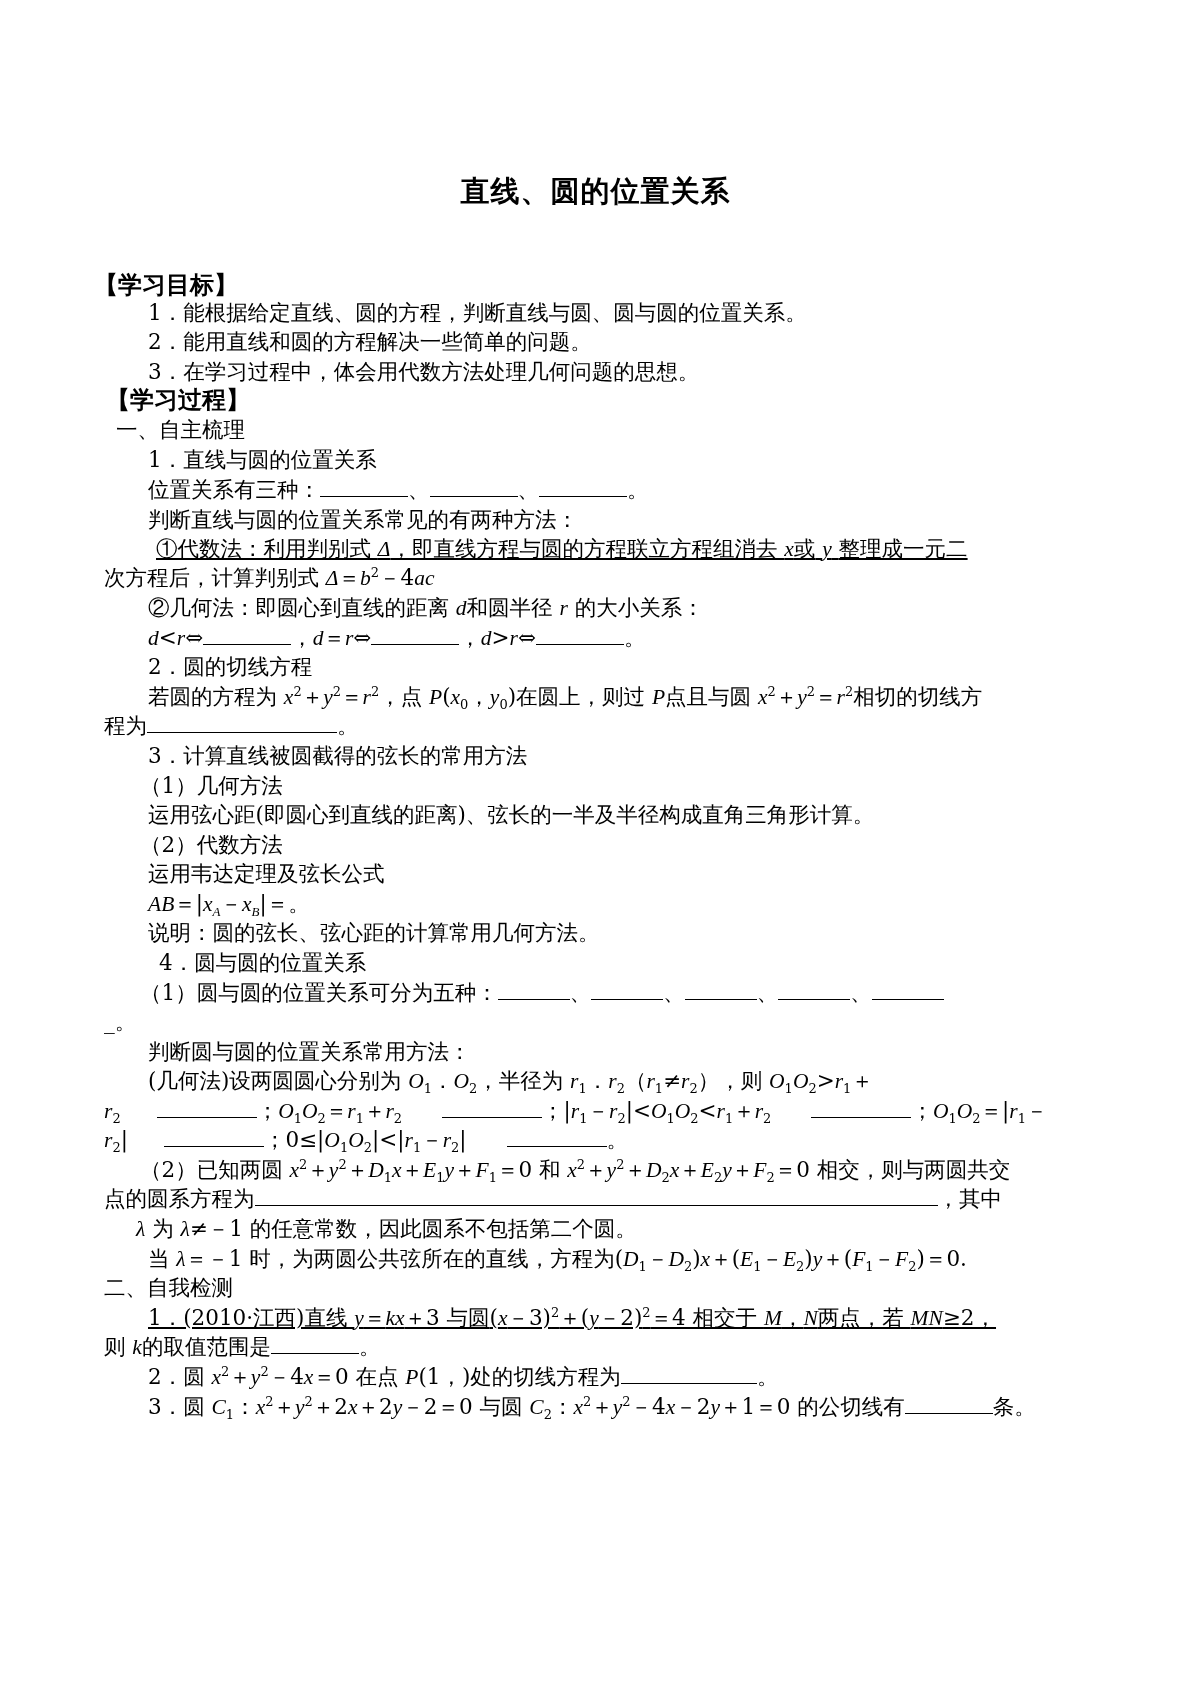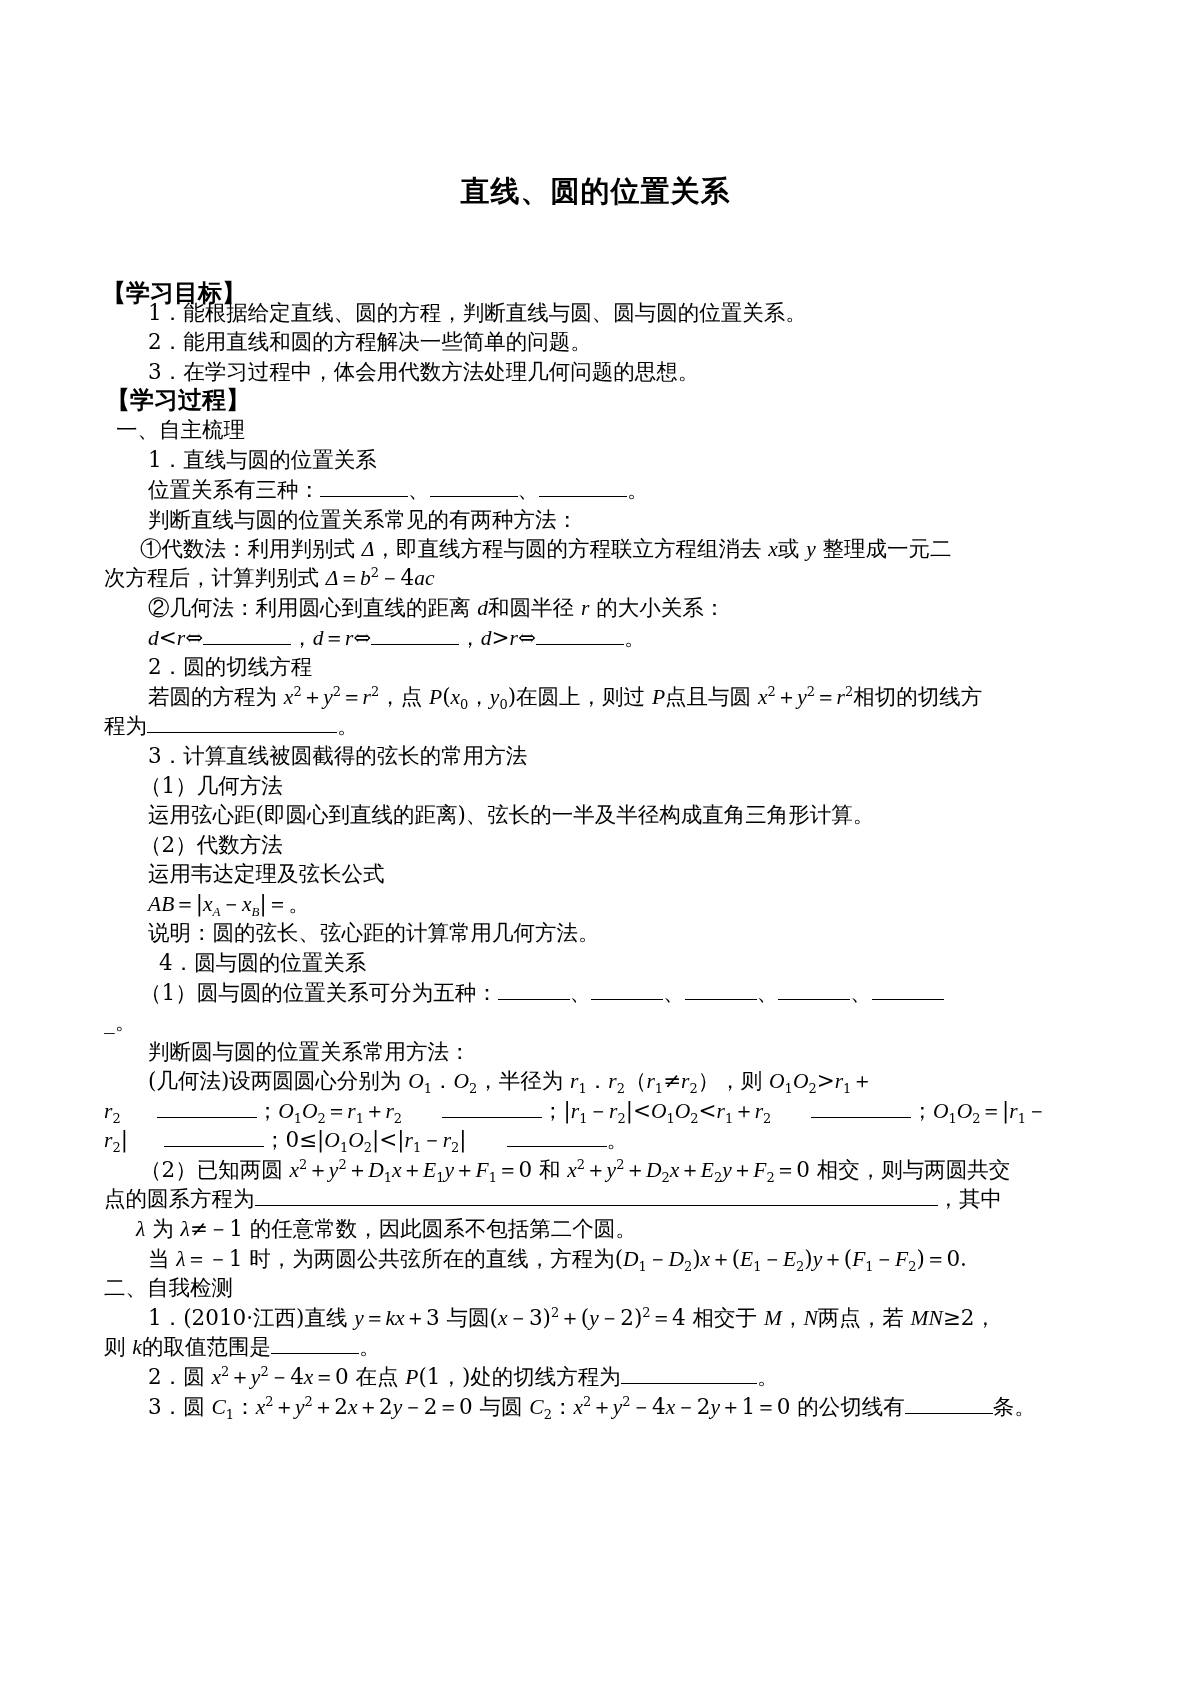--- a/index.html
+++ b/index.html
@@ -20,44 +20,44 @@
               font-family: "DejaVu Serif", "Liberation Serif", serif; font-weight: bold; font-size: 20px; }
     .footer .slash { font-weight: normal; font-size: 14px; }
   </style>
 </head>
 <body>
 
 <div class="page">
 
   <div class="title">直线、圆的位置关系</div>
 
-  <div class="line heading" style="left:102px; top:270px;margin-top:8px;">【学习目标】</div>
+  <div class="line heading" style="left:94px; top:270px;">【学习目标】</div>
   <div class="line" style="left:148px; top:298px;">1．能根据给定直线、圆的方程，判断直线与圆、圆与圆的位置关系。</div>
   <div class="line" style="left:148px; top:327px;">2．能用直线和圆的方程解决一些简单的问题。</div>
   <div class="line" style="left:148px; top:357px;">3．在学习过程中，体会用代数方法处理几何问题的思想。</div>
 
   <div class="line heading" style="left:106px; top:385px;">【学习过程】</div>
   <div class="line" style="left:104px; top:415px;margin-left:12px;">一、自主梳理</div>
   <div class="line" style="left:148px; top:445px;">1．直线与圆的位置关系</div>
 
   <div class="line" style="left:148px; top:475px;">
     <span>位置关系有三种：</span><span class="blank b80"></span><span>、</span><span class="blank b80"></span><span>、</span><span class="blank b80"></span><span>。</span>
   </div>
 
   <div class="line" style="left:148px; top:505px;">判断直线与圆的位置关系常见的有两种方法：</div>
 
-  <div class="line" style="left:140px; top:534px;">
+  <div class="line" style="left:156px; top:534px;text-decoration:underline;">
     <span>①代数法：利用判别式 </span><span class="i">Δ</span><span>，即直线方程与圆的方程联立方程组消去 </span><span class="i">x</span><span>或</span> <span class="i">y</span> <span>整理成一元二</span>
   </div>
   <div class="line" style="left:104px; top:563px;">
     <span>次方程后，计算判别式 </span><span class="i">Δ</span><span>＝</span><span class="i">b</span><sup>2</sup><span>－4</span><span class="i">ac</span>
   </div>
 
   <div class="line" style="left:148px; top:593px;">
-    <span>②几何法：利用圆心到直线的距离 </span><span class="i">d</span><span>和圆半径 </span><span class="i">r</span> <span>的大小关系：</span>
+    <span>②几何法：即圆心到直线的距离 </span><span class="i">d</span><span>和圆半径 </span><span class="i">r</span> <span>的大小关系：</span>
   </div>
 
   <div class="line" style="left:148px; top:623px;">
     <span class="i">d</span><span>&lt;</span><span class="i">r</span><span>⇔</span><span class="blank b80"></span><span>，</span><span class="i">d</span><span>＝</span><span class="i">r</span><span>⇔</span><span class="blank b80"></span><span>，</span><span class="i">d</span><span>&gt;</span><span class="i">r</span><span>⇔</span><span class="blank b80"></span><span>。</span>
   </div>
 
   <div class="line" style="left:148px; top:652px;">2．圆的切线方程</div>
 
   <div class="line" style="left:148px; top:682px;">
     <span>若圆的方程为 </span><span class="i">x</span><sup>2</sup><span>＋</span><span class="i">y</span><sup>2</sup><span>＝</span><span class="i">r</span><sup>2</sup><span>，点 </span><span class="i">P</span><span>(</span><span class="i">x</span><sub>0</sub><span>，</span><span class="i">y</span><sub>0</sub><span>)</span><span>在圆上，则过 </span><span class="i">P</span><span>点且与圆 </span><span class="i">x</span><sup>2</sup><span>＋</span><span class="i">y</span><sup>2</sup><span>＝</span><span class="i">r</span><sup>2</sup><span>相切的切线方</span>
@@ -106,21 +106,21 @@
   </div>
   <div class="line" style="left:104px; top:1214px;margin-left:32px;">
     <span class="i">λ</span><span> 为 </span><span class="i">λ</span><span>≠－1 的任意常数，因此圆系不包括第二个圆。</span>
   </div>
   <div class="line" style="left:148px; top:1244px;">
     <span>当 </span><span class="i">λ</span><span>＝－1 时，为两圆公共弦所在的直线，方程为</span><span>(</span><span class="i">D</span><sub>1</sub><span>－</span><span class="i">D</span><sub>2</sub><span>)</span><span class="i">x</span><span>＋</span><span>(</span><span class="i">E</span><sub>1</sub><span>－</span><span class="i">E</span><sub>2</sub><span>)</span><span class="i">y</span><span>＋</span><span>(</span><span class="i">F</span><sub>1</sub><span>－</span><span class="i">F</span><sub>2</sub><span>)</span><span>＝0.</span>
   </div>
 
   <div class="line" style="left:104px; top:1273px;">二、自我检测</div>
 
-  <div class="line" style="left:148px; top:1303px;">
+  <div class="line" style="left:148px; top:1303px;text-decoration:underline;">
     <span>1．(2010·江西)直线 </span><span class="i">y</span><span>＝</span><span class="i">k</span><span class="i">x</span><span>＋3 与圆</span><span>(</span><span class="i">x</span><span>－3)</span><sup>2</sup><span>＋(</span><span class="i">y</span><span>－2)</span><sup>2</sup><span>＝4 相交于 </span><span class="i">M</span><span>，</span><span class="i">N</span><span>两点，若 </span><span class="i">MN</span><span>≥2，</span>
   </div>
   <div class="line" style="left:104px; top:1332px;">
     <span>则 </span><span class="i">k</span><span>的取值范围是</span><span class="blank b80"></span><span>。</span>
   </div>
 
   <div class="line" style="left:148px; top:1362px;">
     <span>2．圆 </span><span class="i">x</span><sup>2</sup><span>＋</span><span class="i">y</span><sup>2</sup><span>－4</span><span class="i">x</span><span>＝0 在点 </span><span class="i">P</span><span>(1，)处的切线方程为</span><span class="blank b130"></span><span>。</span>
   </div>
 

